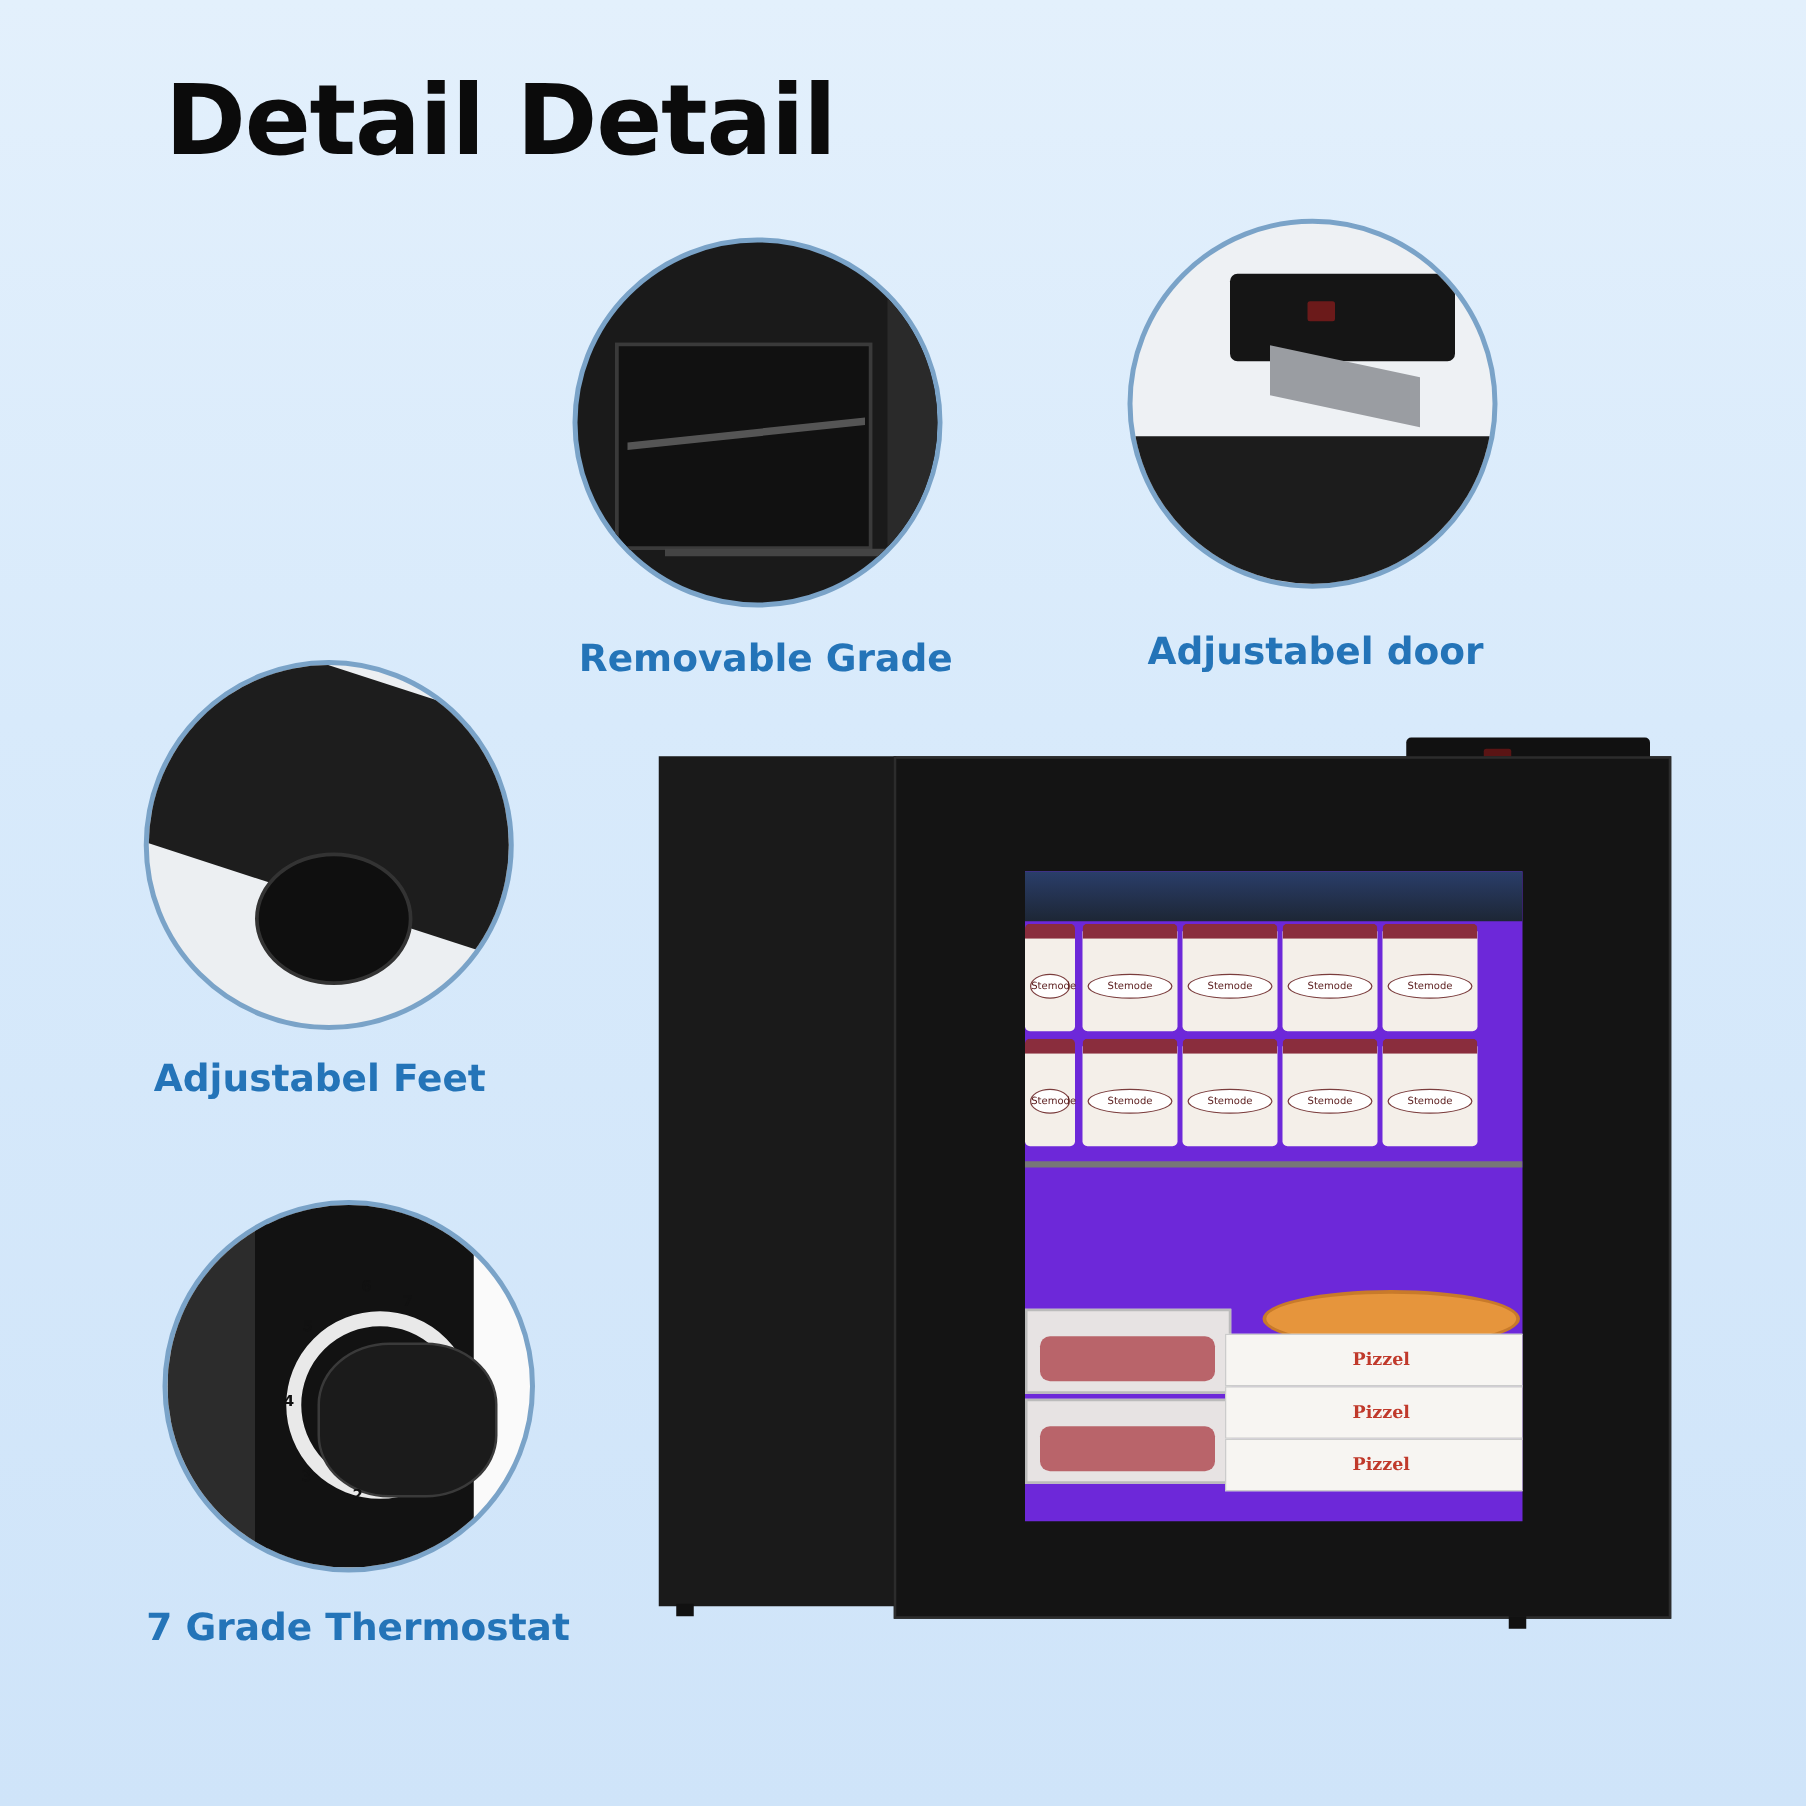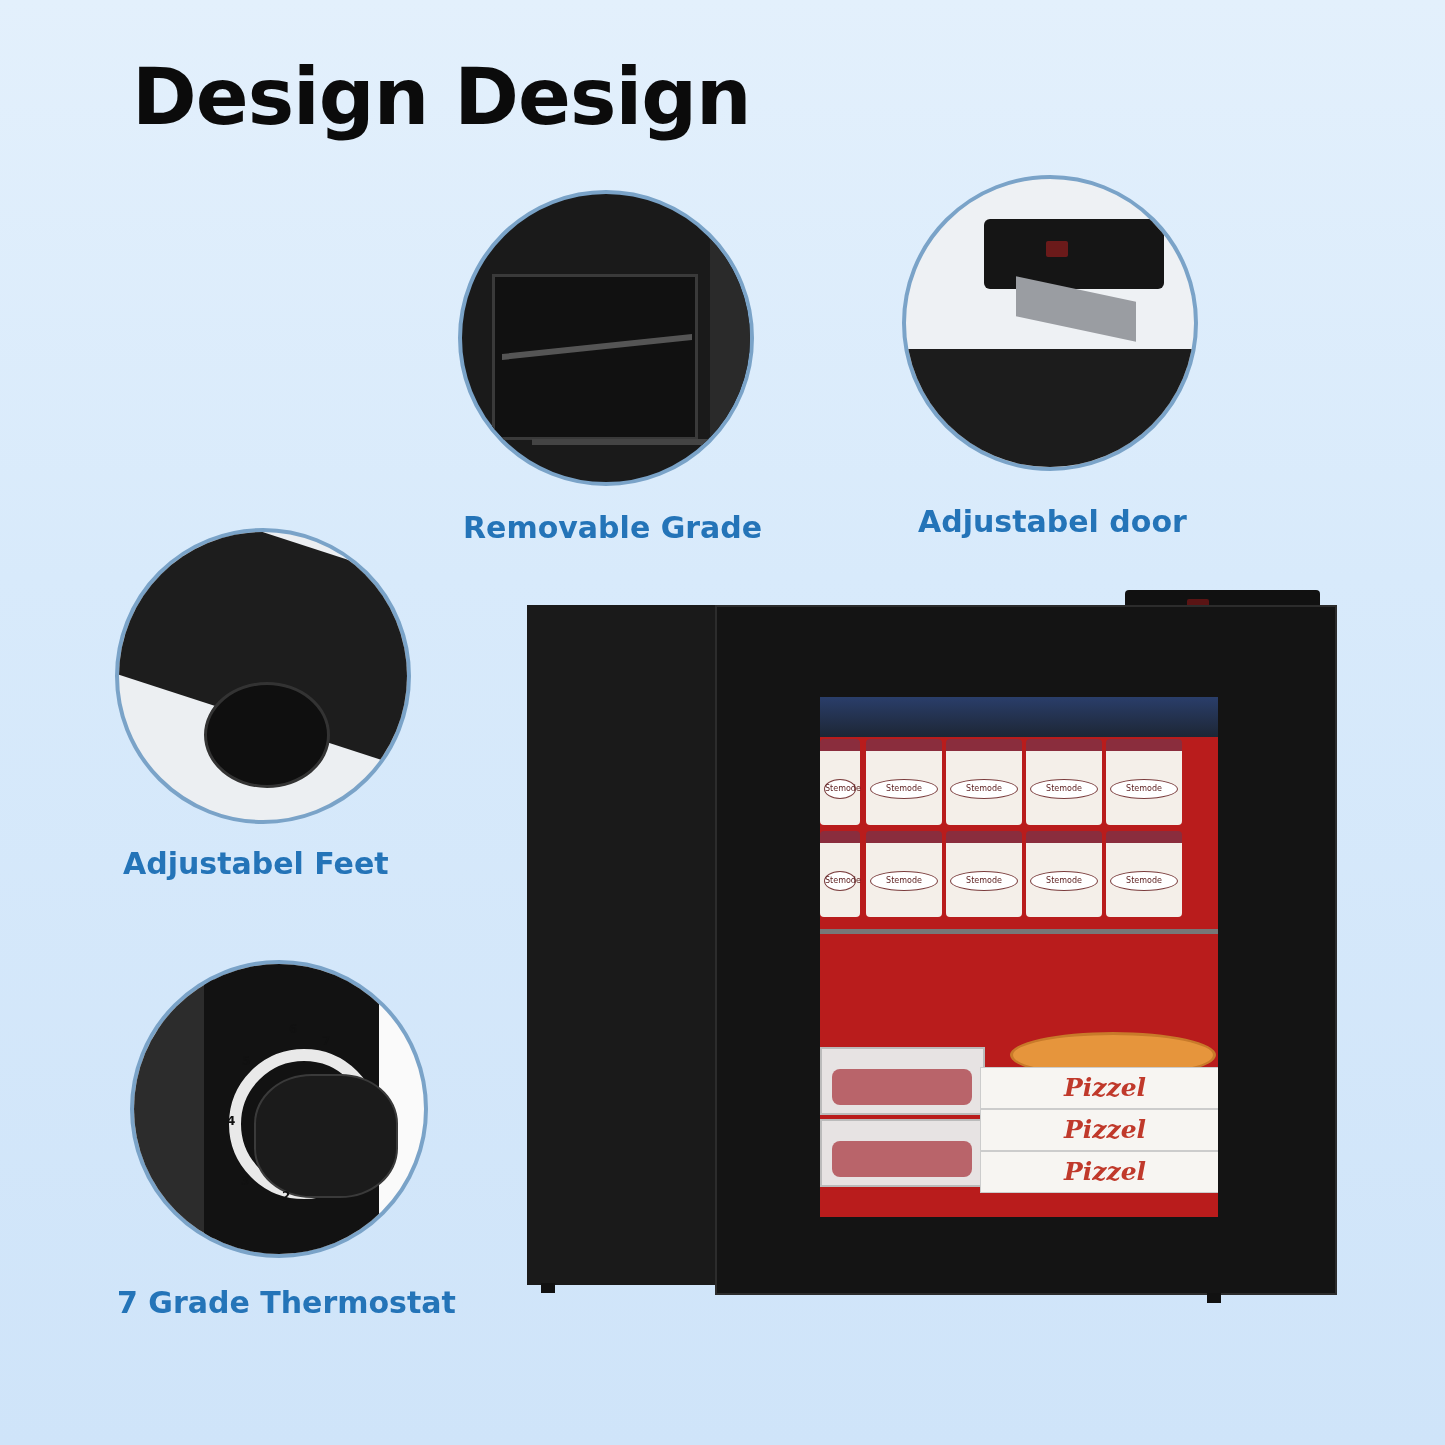--- a/index.html
+++ b/index.html
@@ -29,40 +29,40 @@
   .c-thermo{left:130px;top:960px;width:298px;height:298px;background:#fafafa;}
   .c-thermo .panel{position:absolute;left:70px;top:0;width:175px;height:100%;background:#121212;}
   .c-thermo .left{position:absolute;left:0;top:0;width:80px;height:100%;background:#2c2c2c;}
   .c-thermo .dial{position:absolute;left:95px;top:85px;width:150px;height:150px;border-radius:50%;border:12px solid #e9e9e9;box-sizing:border-box;}
   .c-thermo .knob{position:absolute;left:120px;top:110px;width:140px;height:120px;border-radius:40%;background:#1b1b1b;border:2px solid #3a3a3a;}
   .c-thermo .num{position:absolute;font-size:12px;font-weight:bold;color:#111;}
   
   .fridge{position:absolute;left:527px;top:605px;width:812px;height:690px;}
   .f-side{position:absolute;left:0;top:0;width:190px;height:680px;background:#1a1a1a;}
   .f-front{position:absolute;left:188px;top:0;width:622px;height:690px;background:#141414;border:2px solid #2c2c2c;box-sizing:border-box;}
-  .glass{position:absolute;left:293px;top:92px;width:398px;height:520px;background:#b91c1c;overflow:hidden;}
+  .glass{position:absolute;left:293px;top:92px;width:398px;height:520px;background:#6d28d9;overflow:hidden;}
   .glass .top-light{position:absolute;left:0;top:0;width:100%;height:40px;background:linear-gradient(#2a3e6a,#1d2635);}
   .tubs{position:absolute;left:0;top:42px;width:100%;}
   .tub{position:absolute;width:76px;height:86px;background:#f4efe9;border-top:12px solid #8a2d3d;border-radius:4px;box-sizing:border-box;}
   .tub span{position:absolute;left:4px;right:4px;top:28px;height:18px;border:1px solid #7a3c3c;border-radius:50%;font-size:8px;text-align:center;line-height:18px;color:#5a1c1c;background:#fff;}
   .shelf{position:absolute;left:0;top:232px;width:100%;height:5px;background:#777;}
   .boxes{position:absolute;left:0;top:330px;width:100%;}
   .meat{position:absolute;left:0;width:165px;height:68px;background:#e7e3e3;border:2px solid #bbb;box-sizing:border-box;}
   .meat::after{content:"";position:absolute;left:10px;top:20px;width:140px;height:36px;background:#b9646a;border-radius:8px;}
   .pizza{position:absolute;left:160px;width:250px;height:42px;background:#f7f5f2;border:1px solid #ccc;box-sizing:border-box;text-align:center;}
-  .pizza span{font-family:"DejaVu Serif",serif;font-style:italic;font-weight:bold;font-size:25px;color:#c0392b;line-height:40px;margin-top:44px;}
+  .pizza span{font-family:"DejaVu Serif",serif;font-weight:bold;font-size:14px;color:#c0392b;line-height:40px;margin-top:44px;}
   .pie{position:absolute;left:190px;top:5px;width:200px;height:40px;border-radius:50%;background:#e6953c;border:3px solid #c87a2a;}
   .ctrl{position:absolute;left:1125px;top:590px;width:195px;height:34px;background:#111;border-radius:4px;}
   .ctrl .sw{position:absolute;left:62px;top:9px;width:22px;height:16px;background:#5a1414;border-radius:2px;}
   .leg{position:absolute;width:14px;height:10px;background:#111;}
 </style>
 </head>
 <body>
 
-<div class="title">Design Design</div>
+<div class="title">Detail Detail</div>
 
 <div class="circle c-shelf">
   <div class="inner"></div>
   <div class="rail"></div>
   <div class="rail2"></div>
   <div class="side"></div>
 </div>
 <div class="label" style="left:463px;top:510px;">Removable Grade</div>
 
 <div class="circle c-door">

